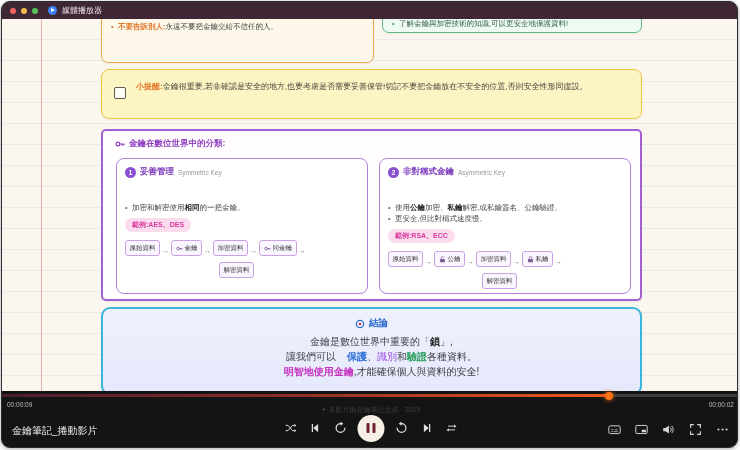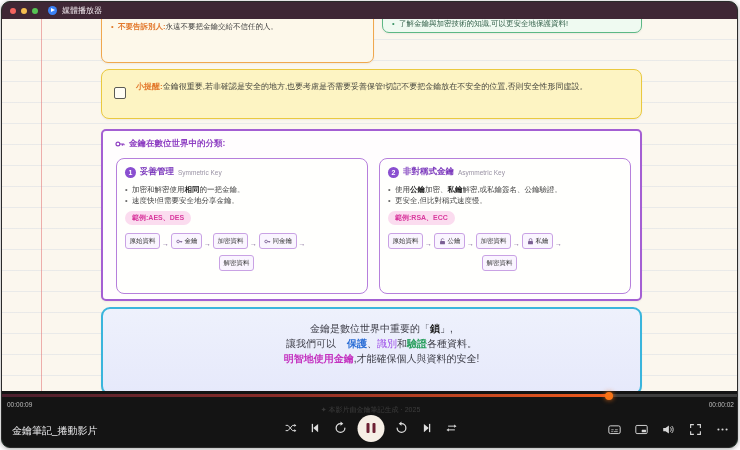--- a/index.html
+++ b/index.html
@@ -49,21 +49,21 @@
   .cls-head { position:absolute; left:12px; top:7px; font-size:8.5px; font-weight:bold; color:#8e3fc2;
               display:flex; align-items:center; gap:4px; }
   .card { position:absolute; top:27px; width:252px; height:136px; border:1.5px solid #b67fdc;
           border-radius:8px; background:#fffffd; padding:7px 8px; }
   .card.left { left:13px; } .card.right { left:276px; }
   .card-title { display:flex; align-items:center; gap:4px; }
   .num { width:11px; height:11px; border-radius:50%; background:#8a4fd0; color:#fff; font-size:7px;
          font-weight:bold; display:flex; align-items:center; justify-content:center; flex:0 0 auto; }
   .card-name { font-size:8.5px; font-weight:bold; color:#7d3bbd; }
   .card-sub { font-size:6.5px; color:#9a93a5; }
-  .blist { margin-top:6px; }
+  .blist { margin-top:24px; }
   .bline { font-size:7.5px; line-height:11px; color:#454545; padding-left:7px; position:relative; max-width:182px; }
   .bline::before { content:"•"; position:absolute; left:0; color:#6d6d6d; }
   .badge { display:inline-block; margin-top:5px; background:#fbdcef; color:#d93a9e; font-size:7px;
            font-weight:bold; padding:2px 7px; border-radius:8px; }
   .flow { margin-top:7px; display:flex; align-items:center; gap:2px; }
   .fbox { border:1px solid #c9a2e4; background:#faf5ff; border-radius:3px; padding:2.5px 3.5px;
           font-size:6.5px; color:#3a3a3a; white-space:nowrap; display:flex; align-items:center; gap:2px; }
   .farrow::after { content:"→"; font-size:7px; color:#7a5f93; }
   .flow2 { margin-top:5px; margin-left:94px; display:flex; }
 
@@ -142,21 +142,20 @@
       </div>
 
       <div class="card left">
         <div class="card-title">
           <span class="num">1</span>
           <span class="card-name">妥善管理</span>
           <span class="card-sub">Symmetric Key</span>
         </div>
         <div class="blist">
           <div class="bline"><span>加密和解密使用</span><span class="em-strong">相同</span><span>的一把金鑰。</span></div>
-          <div class="bline"><span>速度快!但需要安全地分享金鑰。</span></div>
         </div>
         <span class="badge">範例:AES、DES</span>
         <div class="flow">
           <span class="fbox">原始資料</span>
           <span class="farrow"></span>
           <span class="fbox">
             <svg viewBox="0 0 10 10" width="7" height="7">
                 <circle cx="3" cy="5" r="1.9" fill="none" stroke="#7a5f93" stroke-width="1.2"></circle>
                 <path d="M4.9 5h4M7.4 5v1.8" stroke="#7a5f93" stroke-width="1.2" fill="none"></path>
               </svg>
@@ -212,20 +211,29 @@
           </span>
           <span class="farrow"></span>
         </div>
         <div class="flow2">
           <span class="fbox">解密資料</span>
         </div>
       </div>
     </div>
 
     <div class="note conc">
+      <div class="conc-title">
+        <span>
+          <svg viewBox="0 0 12 12" width="10" height="10">
+              <circle cx="6" cy="6" r="4.4" fill="none" stroke="#2968cf" stroke-width="1.4"></circle>
+              <circle cx="6" cy="6" r="1.6" fill="#d23b3b"></circle>
+            </svg>
+        </span>
+        <span>結論</span>
+      </div>
       <div class="conc-line first"><span>金鑰是數位世界中重要的「</span><span class="em-strong">鎖</span><span>」,</span></div>
       <div class="conc-line"><span>讓我們可以</span><span class="em-blue">保護</span><span>、</span><span class="em-purple">識別</span><span>和</span><span class="em-green">驗證</span><span>各種資料。</span></div>
       <div class="conc-line"><span class="em-magenta">明智地使用金鑰</span><span>,才能確保個人與資料的安全!</span></div>
     </div>
   </div>
 
   <div class="controls">
     <div class="track">
       <div class="fill" style="width: 82.3%;"></div>
       <div class="knob" style="left: 82.3%;"></div>

